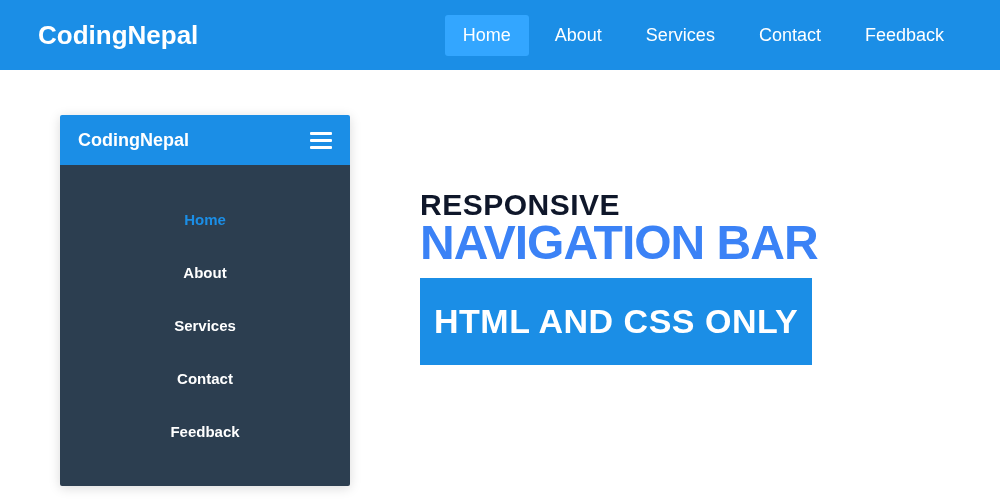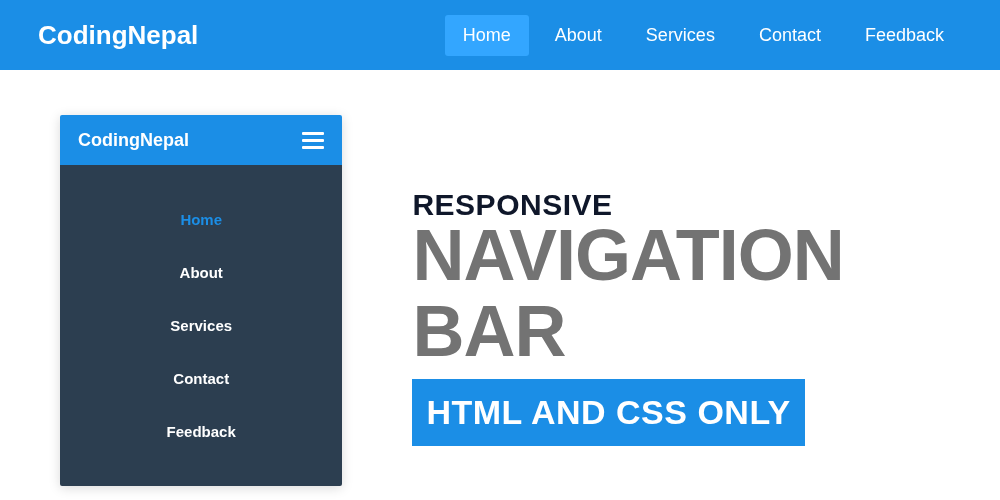--- a/index.html
+++ b/index.html
@@ -99,34 +99,34 @@
       margin-top: 75px;
     }
     .headline-line1 {
       color: #0f172a;
       font-size: 30px;
       font-weight: 800;
       letter-spacing: 0.5px;
       line-height: 1;
     }
     .headline-line2 {
-      color: #737373;
-      font-size: 72px;
+      color: #3b82f6;
+      font-size: 48px;
       font-weight: 800;
       letter-spacing: -1px;
       line-height: 1.05;
       margin-top: -2px;
     }
     .headline-badge {
       background: #1b8ee6;
       color: #ffffff;
       display: inline-block;
       font-size: 34px;
       font-weight: 800;
-      padding: 14px 14px;
+      padding: 24px 14px;
       margin-top: 10px;
       letter-spacing: 0.5px;
     }
   </style>
 </head>
 <body>
 
 <nav class="top-nav">
   <div class="brand">CodingNepal</div>
   <div class="nav-links">

